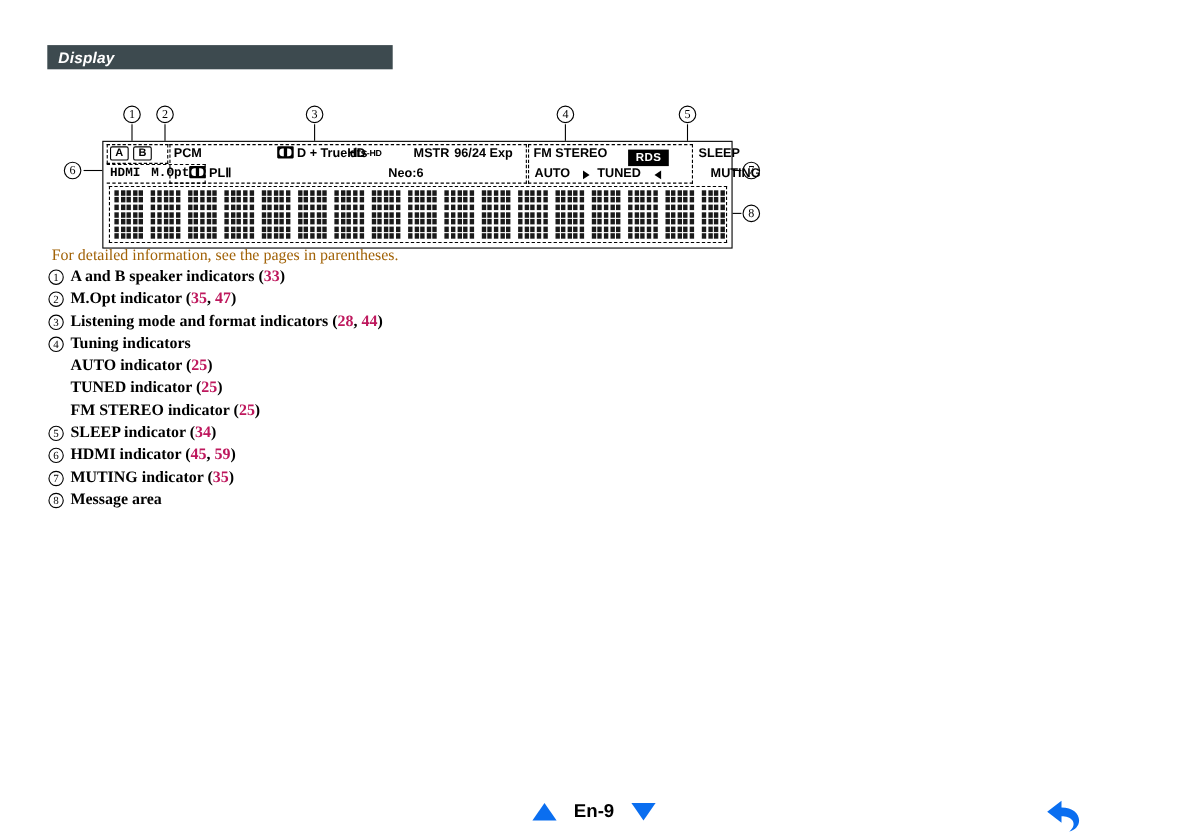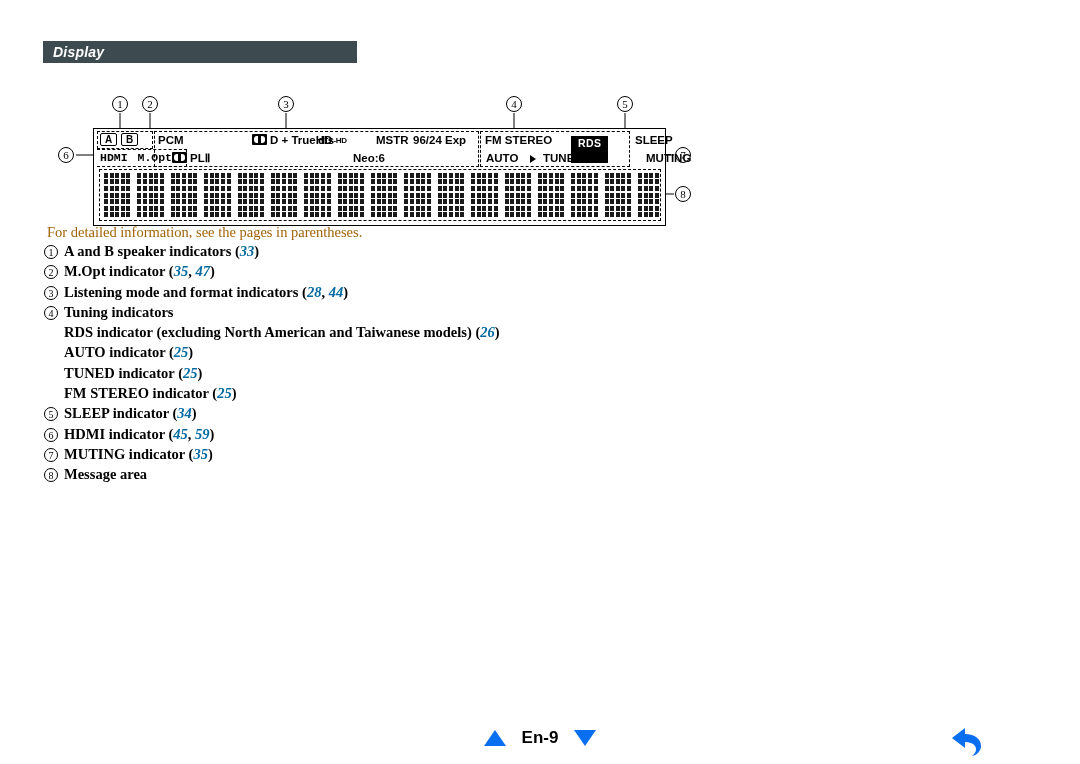--- a/index.html
+++ b/index.html
@@ -114,21 +114,21 @@
     letter-spacing:-0.6px;
   }
   .dtslogo .hd{font-size:8px;vertical-align:1px;letter-spacing:-0.3px;}
 
   
   .rds{
     display:inline-block;
     background:#000;color:#fff;
     font-family:"Liberation Sans", sans-serif;
     font-weight:bold;font-size:10.5px;
-    padding:1px 7px 13px 7px;
+    padding:1px 7px 1px 7px;
     letter-spacing:0.4px;
     line-height:13px;
   }
 
   .tri-r,.tri-l{
     display:inline-block;
     width:0;height:0;
     border-top:4px solid transparent;
     border-bottom:4px solid transparent;
     vertical-align:0px;
@@ -183,21 +183,21 @@
     font-weight:normal;
     font-size:10px;
     line-height:13px;
     text-align:center;
     margin-right:6px;
     margin-top:4px;
     box-sizing:border-box;
   }
   .litem .ltext{flex:1 1 auto;}
   .litem.sub{padding-left:20px;}
-  .pg{color:#0369a1;font-weight:bold;font-style:italic;}
+  .pg{color:#be185d;font-weight:bold;}
 
   
   .footer{
     position:absolute;left:0;top:718px;width:1040px;height:46px;
   }
   .nav-center{
     position:absolute;left:470px;top:0;
     width:140px;height:40px;
     display:flex;align-items:center;justify-content:center;gap:16px;
   }
@@ -948,23 +948,20 @@
       <span class="marker">2</span>
       <span class="ltext"><span>M.Opt indicator (</span><span class="pg">35</span><span>, </span><span class="pg">47</span><span>)</span></span>
     </div>
     <div class="litem">
       <span class="marker">3</span>
       <span class="ltext"><span>Listening mode and format indicators (</span><span class="pg">28</span><span>, </span><span class="pg">44</span><span>)</span></span>
     </div>
     <div class="litem">
       <span class="marker">4</span>
       <span class="ltext"><span>Tuning indicators</span></span>
-    </div>
-    <div class="litem sub">
-      <span class="ltext"><span>RDS indicator (excluding North American and Taiwanese models) (</span><span class="pg">26</span><span>)</span></span>
     </div>
     <div class="litem sub">
       <span class="ltext"><span>AUTO indicator (</span><span class="pg">25</span><span>)</span></span>
     </div>
     <div class="litem sub">
       <span class="ltext"><span>TUNED indicator (</span><span class="pg">25</span><span>)</span></span>
     </div>
     <div class="litem sub">
       <span class="ltext"><span>FM STEREO indicator (</span><span class="pg">25</span><span>)</span></span>
     </div>

